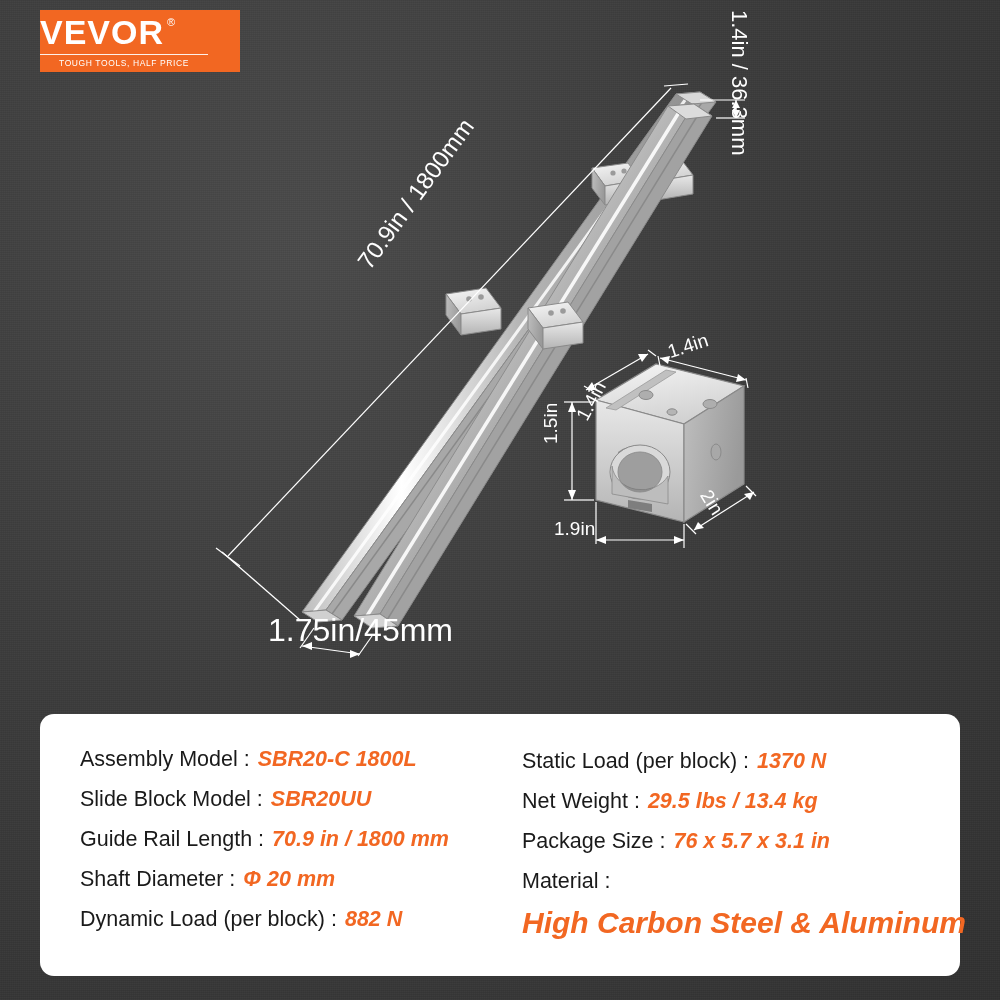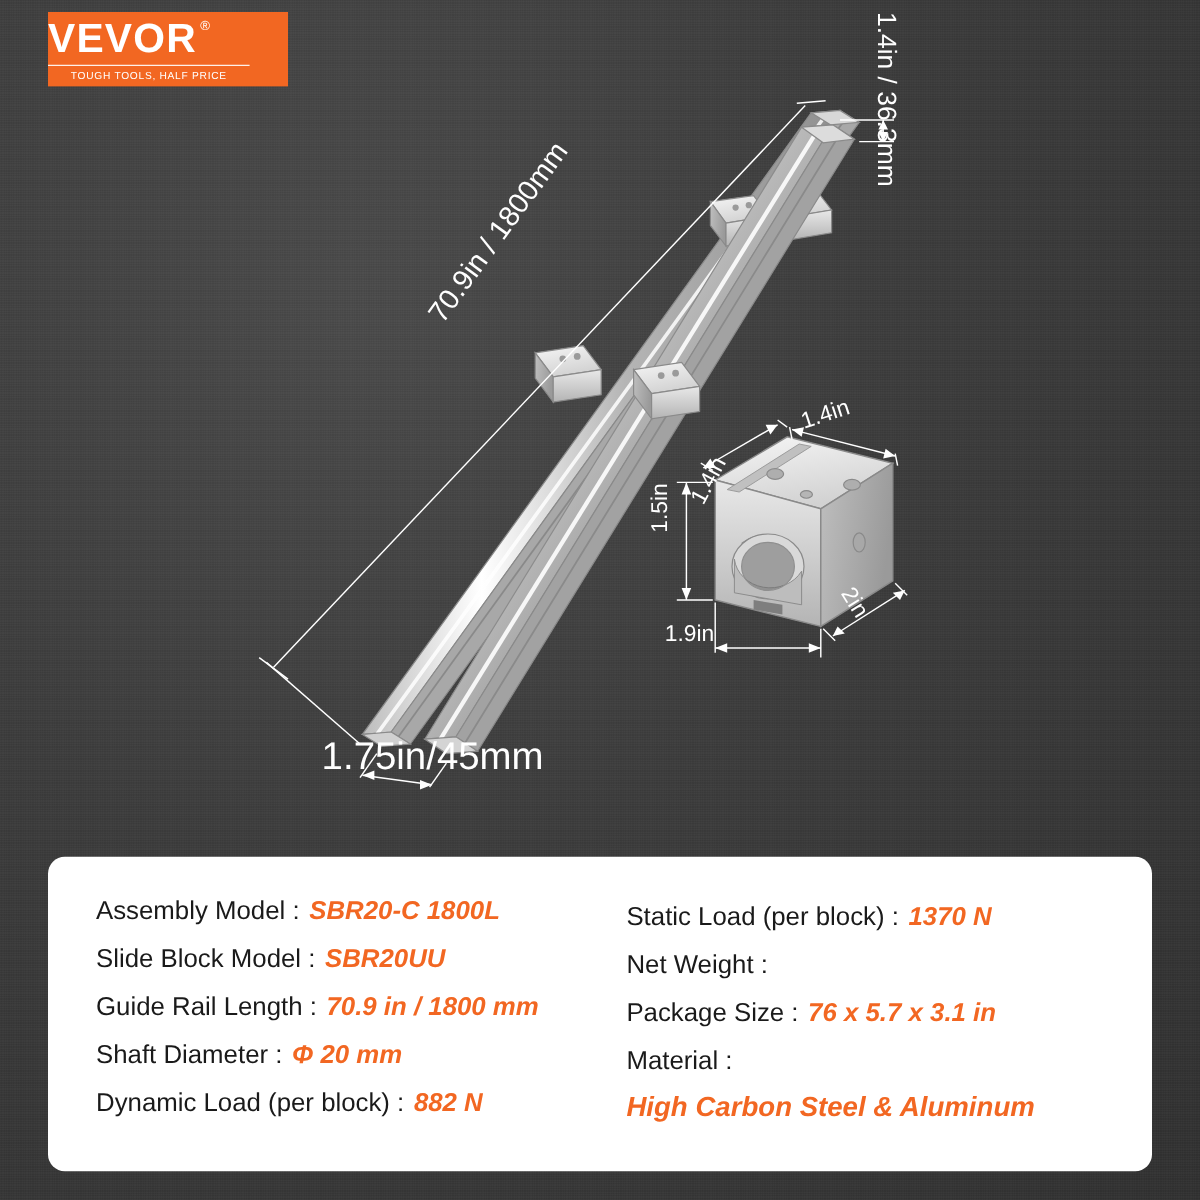--- a/index.html
+++ b/index.html
@@ -91,21 +91,21 @@
     margin-bottom:15px;
     white-space:nowrap;
   }
   .spec-label { font-weight:400; }
   .spec-value {
     color:#F26722; font-weight:bold; font-style:italic; margin-left:8px;
   }
   .spec-row.stack { display:block; margin-bottom:6px; }
   .spec-value-block {
     display:block; color:#F26722; font-weight:bold; font-style:italic;
-    margin-top:12px; font-size:23px;
+    margin-top:12px; font-size:30px;
   }
 </style>
 </head>
 <body>
 
 <div class="bg"></div>
 
 <div class="stage">
 
 <svg class="art" viewBox="0 0 1000 1000">
@@ -317,20 +317,21 @@
     </div>
   </div>
 
   <div class="spec-col right">
     <div class="spec-row">
       <span class="spec-label">Static Load (per block) :</span>
       <span class="spec-value">1370 N</span>
     </div>
     <div class="spec-row">
       <span class="spec-label">Net Weight :</span>
+      <span class="spec-value">29.5 lbs / 13.4 kg</span>
     </div>
     <div class="spec-row">
       <span class="spec-label">Package Size :</span>
       <span class="spec-value">76 x 5.7 x 3.1 in</span>
     </div>
     <div class="spec-row stack">
       <span class="spec-label">Material :</span>
       <span class="spec-value-block">High Carbon Steel &amp; Aluminum</span>
     </div>
   </div>

